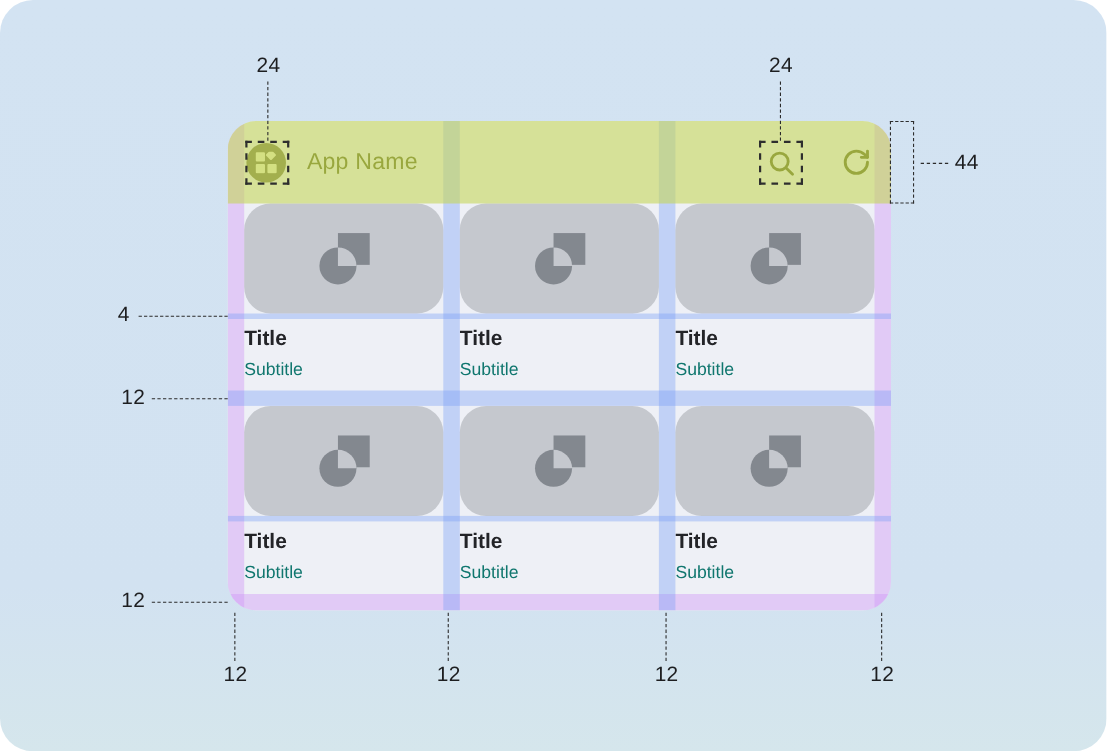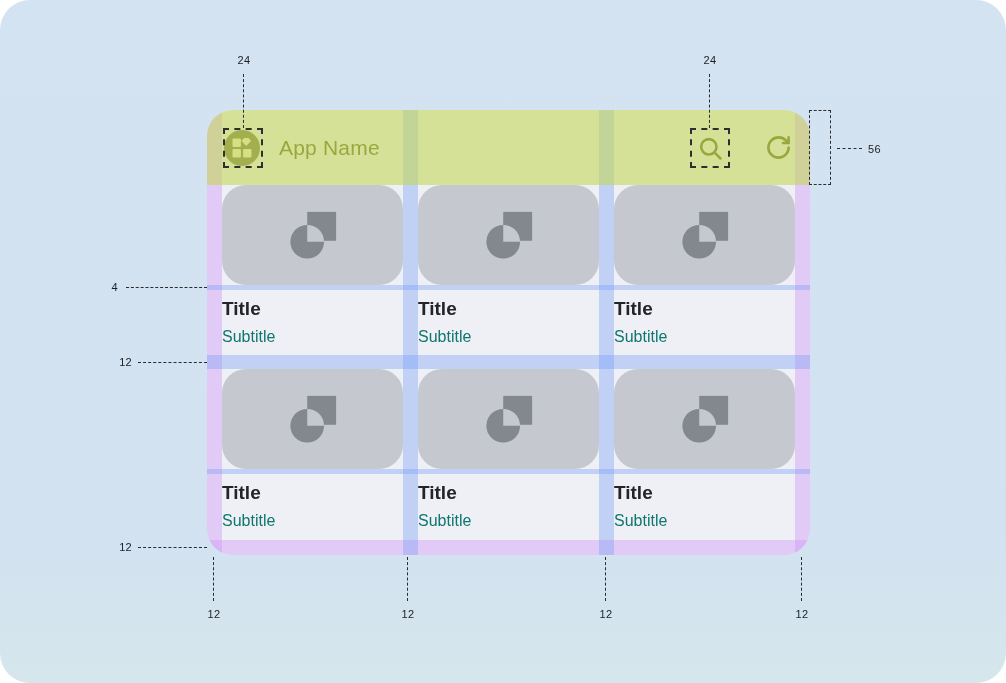--- a/index.html
+++ b/index.html
@@ -59,21 +59,21 @@
   .ov-gutter-1 { left:196px; top:0; width:15px; height:445px; }
   .ov-gutter-2 { left:392px; top:0; width:15px; height:445px; }
   .ov-gap4-a  { left:0; top:175px; width:603px; height:5px; }
   .ov-gap12   { left:0; top:245px; width:603px; height:14px; }
   .ov-gap4-b  { left:0; top:359px; width:603px; height:5px; }
   .ov-appbar  { left:0; top:0; width:603px; height:75px; }
 
   
   .ann { position:absolute; z-index:10; }
   .ann-label {
-    font-size:11px; font-weight:500; color:#1d1e20;
+    font-size:19px; font-weight:500; color:#1d1e20;
     letter-spacing:.3px; line-height:20px;
   }
   .t-center { text-align:center; } .t-right { text-align:right; }
   .hline { border-top:1.7px dashed #2b2b2b; height:0; }
   .vline { border-left:1.7px dashed #2b2b2b; width:0; }
   .dash-box { border:2px dashed #2e2e2e; background:transparent; }
 </style>
 </head>
 <body>
 
@@ -211,21 +211,21 @@
   <div class="ann ann-label t-center" style="left:225px; top:50px; width:38px;">24</div>
   <div class="ann vline" style="left:243px; top:74px; height:54px;"></div>
   <div class="ann dash-box" style="left:223px; top:128px; width:40px; height:40px;"></div>
 
   <div class="ann ann-label t-center" style="left:691px; top:50px; width:38px;">24</div>
   <div class="ann vline" style="left:709px; top:74px; height:54px;"></div>
   <div class="ann dash-box" style="left:690px; top:128px; width:40px; height:40px;"></div>
 
   <div class="ann dash-box" style="left:809px; top:110px; width:22px; height:75px; border-width:1.7px;"></div>
   <div class="ann hline" style="left:837px; top:148px; width:25px;"></div>
-  <div class="ann ann-label" style="left:868px; top:139px; width:34px;">56</div>
+  <div class="ann ann-label" style="left:868px; top:139px; width:34px;">44</div>
 
   <div class="ann ann-label t-right" style="left:84px; top:277px; width:34px;">4</div>
   <div class="ann hline" style="left:126px; top:287px; width:81px;"></div>
 
   <div class="ann ann-label t-right" style="left:88px; top:352px; width:44px;">12</div>
   <div class="ann hline" style="left:138px; top:362px; width:69px;"></div>
 
   <div class="ann ann-label t-right" style="left:88px; top:537px; width:44px;">12</div>
   <div class="ann hline" style="left:138px; top:547px; width:69px;"></div>
 

